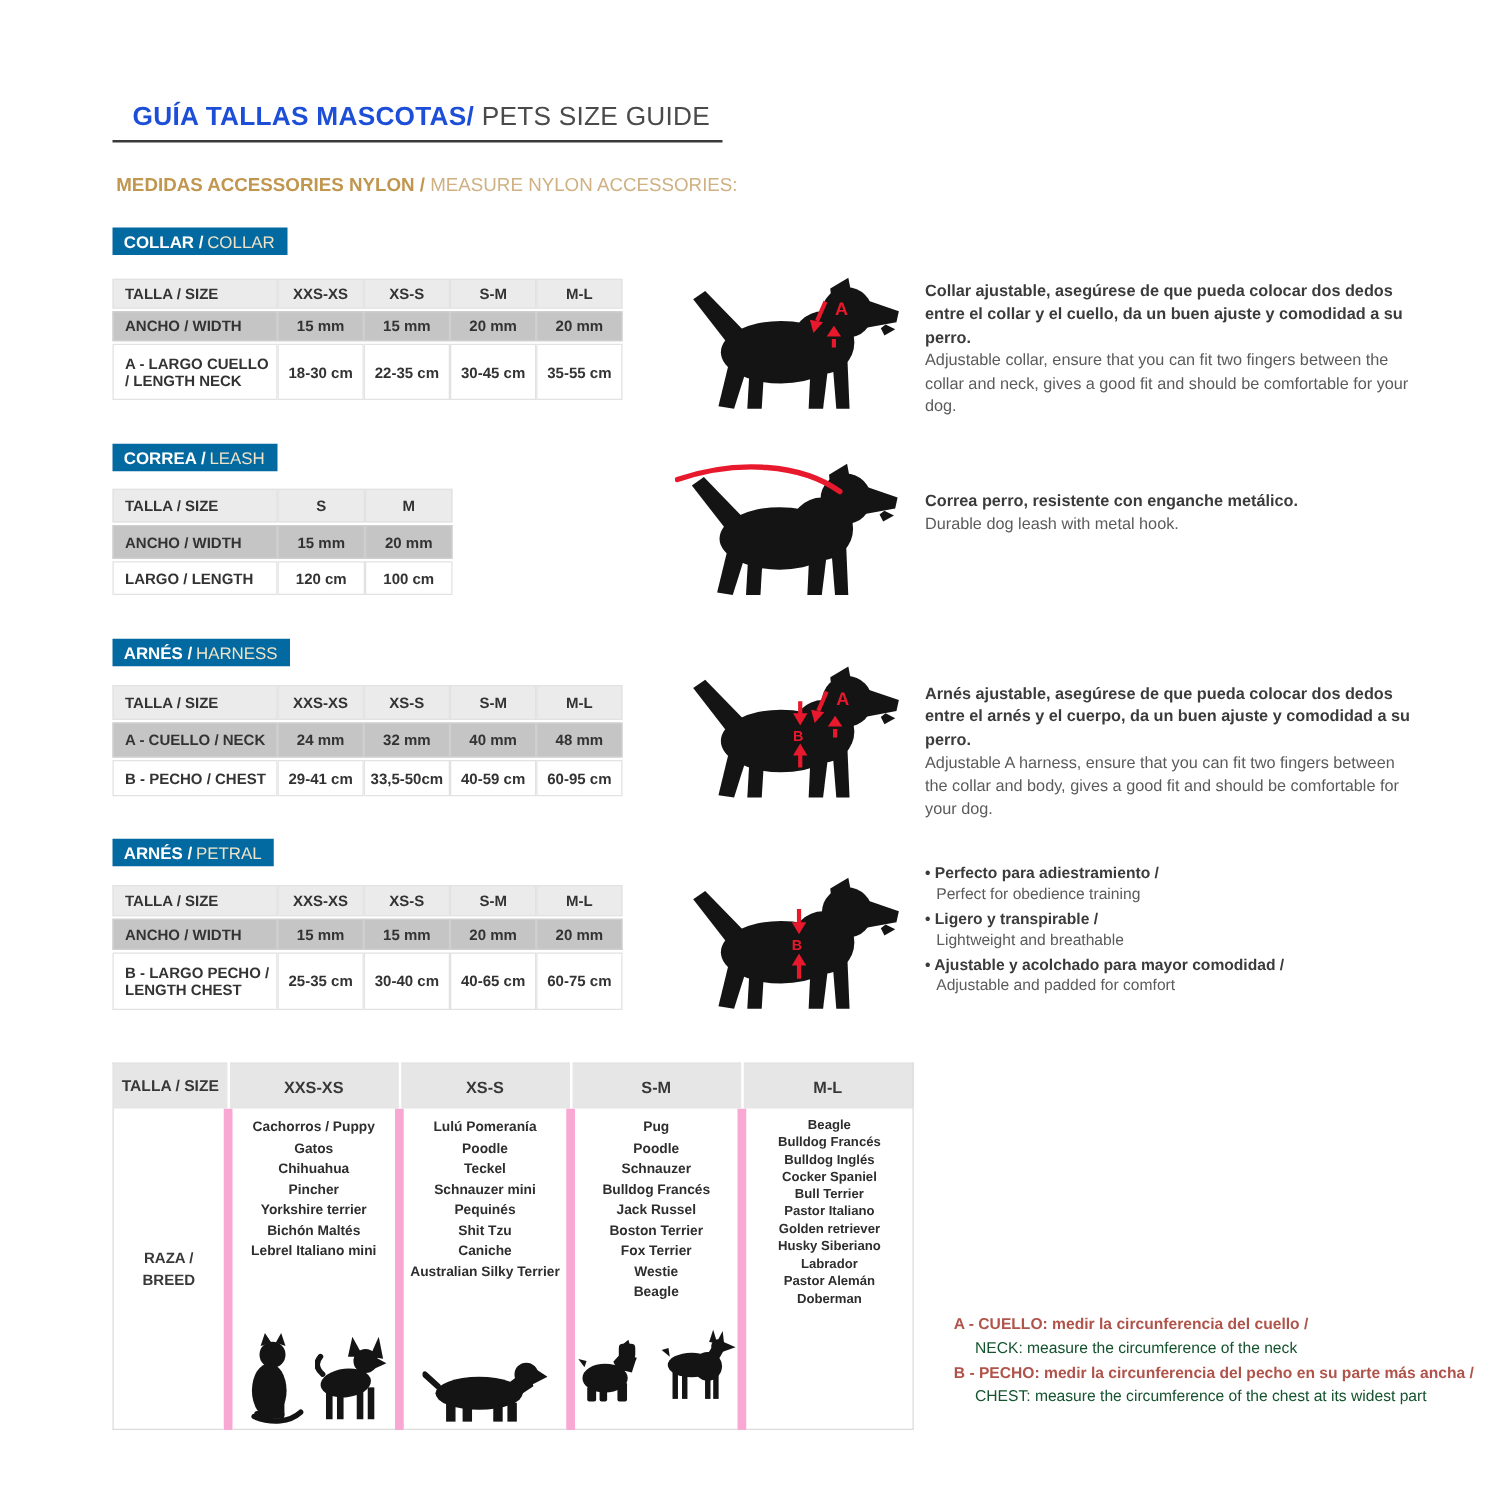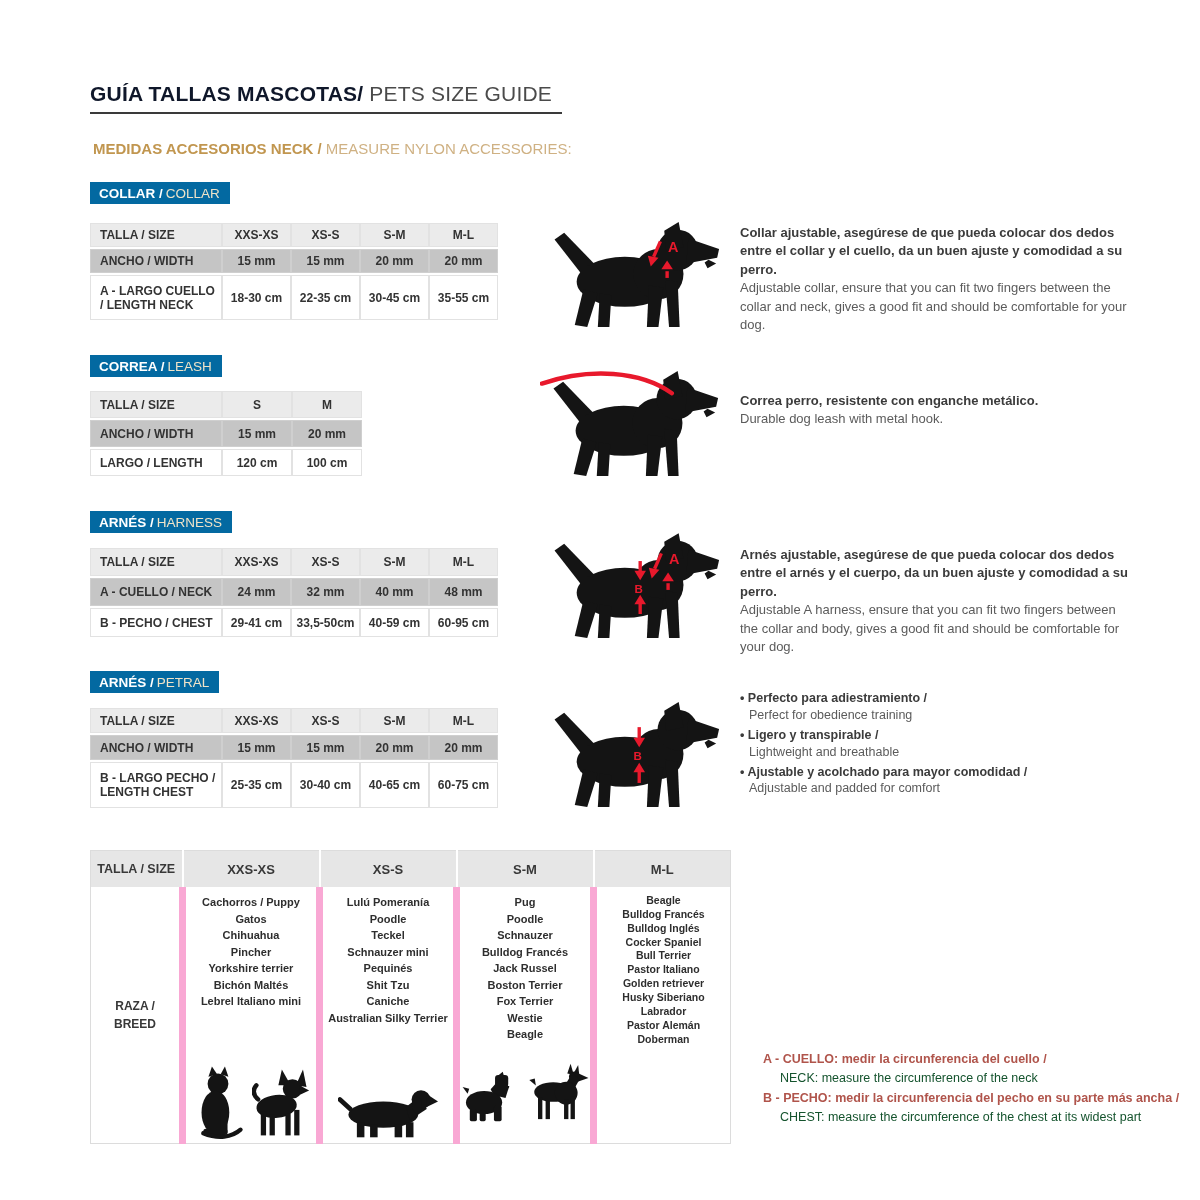--- a/index.html
+++ b/index.html
@@ -3,21 +3,21 @@
 <meta charset="utf-8">
 <style>
   html,body{margin:0;padding:0;background:#fff;}
   #canvas{position:relative;width:1200px;height:1200px;background:#ffffff;overflow:hidden;
           font-family:"Liberation Sans",sans-serif;color:#383838;}
   .abs{position:absolute;}
 
   
   .title{left:90px;top:82px;font-size:21px;letter-spacing:.2px;border-bottom:2px solid #3a3a3a;
          padding-bottom:6px;padding-right:10px;display:inline-block;}
-  .t-es{font-weight:700;color:#0f172a;}
+  .t-es{font-weight:700;color:#1d4ed8;margin-left:16px;}
   .t-en{font-weight:400;color:#4a4a4a;}
   .subtitle{left:93px;top:140px;font-size:15px;}
   .s-es{font-weight:700;color:#c1964f;}
   .s-en{font-weight:400;color:#cfb183;}
 
   
   .badge{background:#0369a1;color:#fff;padding:4px 10px 3px 9px;font-size:13.5px;display:inline-block;}
   .b-es{font-weight:700;color:#ffffff;}
   .b-en{font-weight:400;color:#efe3c8;margin-left:3px;}
 
@@ -86,21 +86,21 @@
         <polygon points="59,78 57,113 69,113 71,80"></polygon>
       </g>
     </defs>
   </svg>
 
   <div class="abs title">
     <span class="t-es">GUÍA TALLAS MASCOTAS/</span>
     <span class="t-en">PETS SIZE GUIDE</span>
   </div>
   <div class="abs subtitle">
-    <span class="s-es">MEDIDAS ACCESORIOS NECK /</span>
+    <span class="s-es">MEDIDAS ACCESSORIES NYLON /</span>
     <span class="s-en">MEASURE NYLON ACCESSORIES:</span>
   </div>
 
   <div class="abs badge" style="left:90px;top:182px;">
     <span class="b-es">COLLAR /</span><span class="b-en">COLLAR</span>
   </div>
   <table class="abs size-table t-collar" style="left:90px;top:221px;width:408px;">
     <colgroup>
         <col style="width:132px">
         <col style="width:69px">

